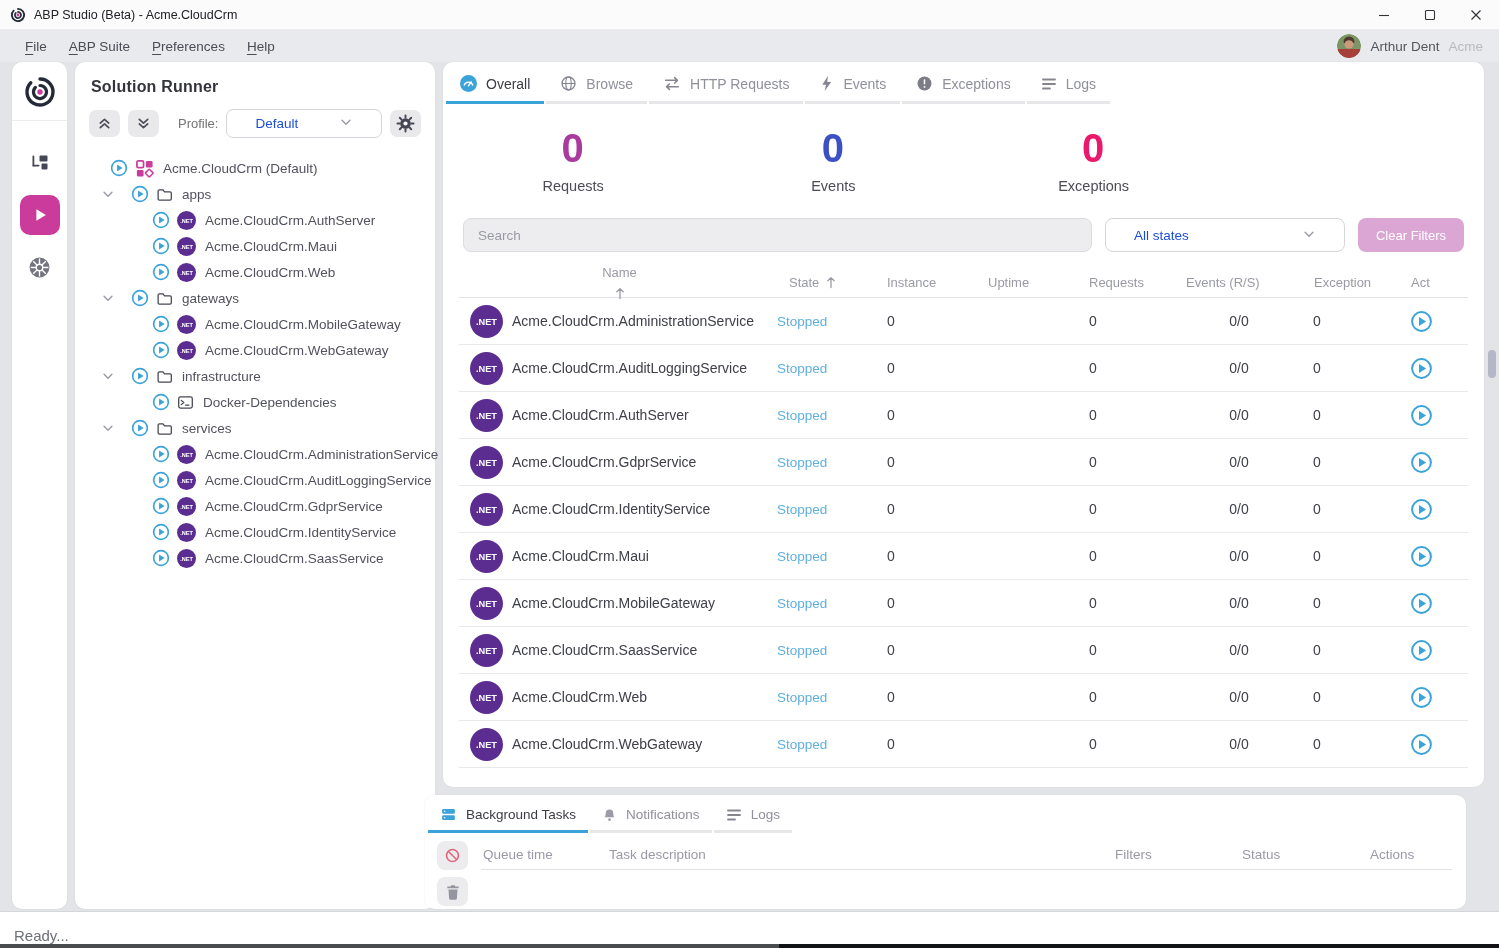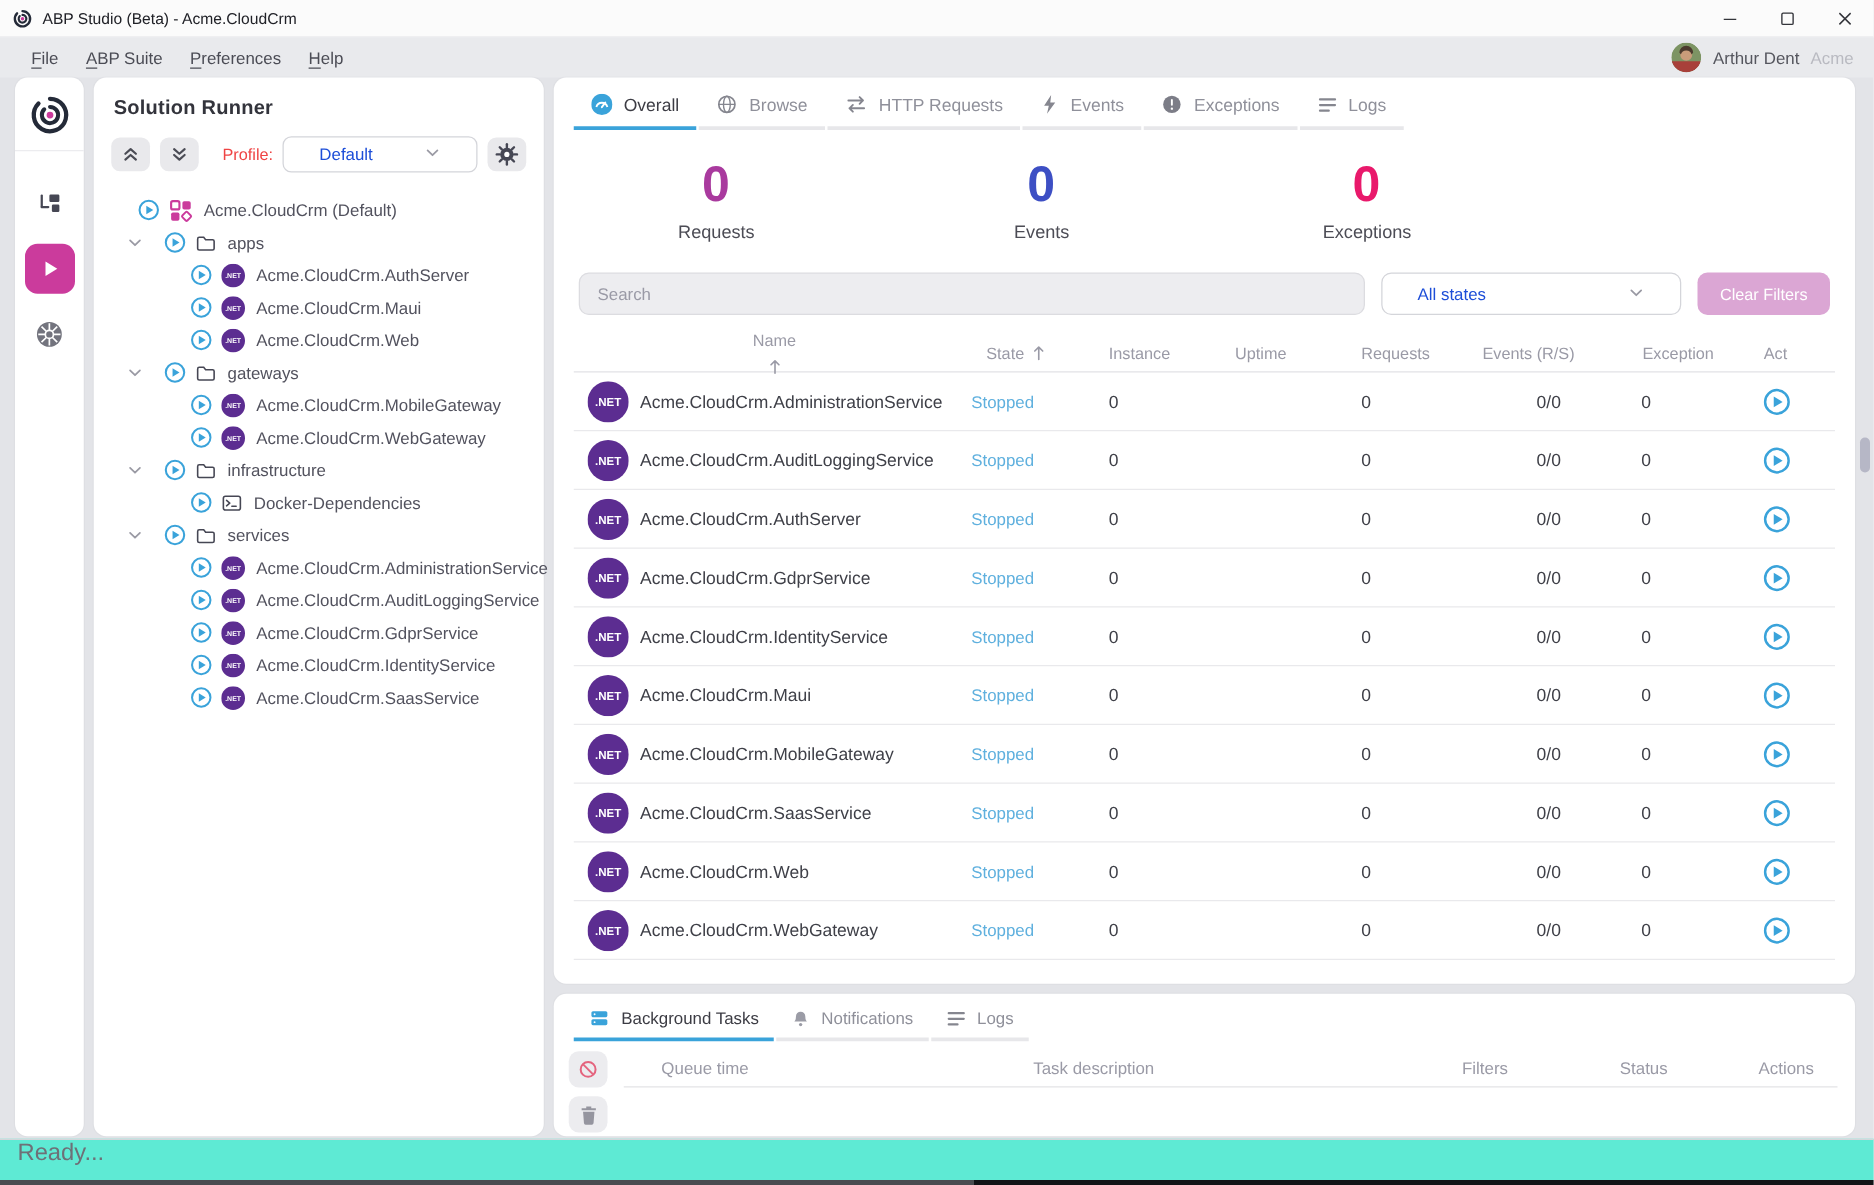--- a/index.html
+++ b/index.html
@@ -41,37 +41,37 @@
   .rail-btn { width:40px; height:40px; border:0; background:transparent; display:flex;
     align-items:center; justify-content:center; cursor:pointer; border-radius:10px; }
   .rail-btn.active { background:#cb3b9c; }
 
   
   .runner { left:75px; top:0; width:360px; height:847px; }
   .runner-title { font-size:16px; font-weight:700; color:#33343c; margin:16px 0 0 16px; letter-spacing:.2px; }
   .runner-toolbar { display:flex; align-items:center; margin:13px 14px 0; gap:8px; }
   .tool-btn { width:31px; height:27px; background:#e9e9ec; border:0; border-radius:7px;
     display:flex; align-items:center; justify-content:center; cursor:pointer; }
-  .profile-label { color:#ef4444; font-size:13px; margin-left:11px; white-space:nowrap; }
+  .profile-label { color:#737373; font-size:13px; margin-left:11px; white-space:nowrap; }
   .select { height:29px; background:#fff; border:1px solid #d4d5da; border-radius:7px;
     display:flex; align-items:center; justify-content:space-between; padding:0 28px;
     font-size:13.5px; color:#1d4ed8; cursor:pointer; }
   .profile-select { flex:1; }
   .tree { margin-top:17px; }
   .tree-row { height:26px; display:flex; align-items:center; font-size:13.5px; color:#52525e; cursor:pointer; }
   .tree-row.lvl0 { padding-left:35px; }
   .tree-row.lvl1 { padding-left:26px; }
   .tree-row.lvl2 { padding-left:77px; }
   .tchev { display:flex; margin-right:16px; }
   .ticon { display:flex; margin-right:7px; }
   .tlabel { margin-left:2px; white-space:nowrap; }
 
   
   .main-card { left:443px; top:0; width:1041px; height:725px; }
-  .tabs { display:flex; padding-left:16px; }
+  .tabs { display:flex; padding-left:3px; }
   .tab { display:flex; align-items:center; gap:9px; padding:13px 14px 9px;
     font-size:14px; color:#8f909a; border-bottom:3px solid #e7e7ea; margin-right:2px; cursor:pointer; }
   .tab.active { color:#3c3c44; border-bottom-color:#3aa3da; }
   .tab-ic { display:flex; }
 
   .stats { display:grid; grid-template-columns:repeat(4,1fr); padding:24px 0 8px; }
   .stat { text-align:center; }
   .stat-num { font-size:40px; font-weight:700; letter-spacing:1px; line-height:1; }
   .stat-lbl { font-size:14.5px; color:#4c4c55; margin-top:10px; }
 
@@ -101,40 +101,40 @@
   .trow > :nth-child(3){ padding-left:12px; color:#5fb0de; font-size:13.5px; }
   .trow > :nth-child(4){ padding-left:14px; }
   .trow > :nth-child(5){ padding-left:15px; }
   .trow > :nth-child(6){ padding-left:16px; }
   .trow > :nth-child(7){ justify-self:center; }
   .trow > :nth-child(8){ padding-left:4px; }
   .trow > :nth-child(9){ padding-left:3px; }
   .play-btn { background:none; border:0; display:flex; cursor:pointer; padding:0; }
 
   
-  .bottom-card { left:443px; top:733px; width:1041px; height:114px;text-align:center; }
+  .bottom-card { left:425px; top:733px; width:1041px; height:114px; }
   .bottom-card .tab { padding:11px 12px 7px; font-size:13.5px; }
   .bottom-body { display:flex; padding:7px 14px 0 12px; }
   .bottom-actions { display:flex; flex-direction:column; gap:7px; width:44px; padding-top:1px; }
   .mini-btn { width:31px; height:29px; border:0; border-radius:8px; background:#ececef;
     display:flex; align-items:center; justify-content:center; cursor:pointer; }
   .bottom-table { flex:1; }
   .bthead { display:grid; grid-template-columns:126px 1fr 120px 127px 100px; height:30px; align-items:center;
     color:#9a9aa6; font-size:13.5px; border-bottom:1px solid #e3e3e6; padding-left:2px; }
   .bth { white-space:nowrap; }
   .bth:nth-child(3){ padding-left:10px; }
   .bth:nth-child(4){ padding-left:17px; }
   .bth:nth-child(5){ padding-left:18px; }
 
   .scroll-thumb { position:absolute; right:3px; top:288px; width:8px; height:28px;
     border-radius:4px; background:#b6b7c6; cursor:pointer; }
 
   
-  .statusbar { height:33px; background:#5eead4; font-size:19px; color:#6e7077;
-    display:flex; align-items:flex-start; padding-left:14px; border-top:1px solid #d4d6da; }
+  .statusbar { height:33px; background:#ffffff; font-size:15px; color:#6e7077;
+    display:flex; align-items:flex-end; padding-left:14px; border-top:1px solid #d4d6da; }
   .edge { height:4px; background:linear-gradient(90deg,#4a4c50 0 52%,#121316 52%); }
 </style>
 </head>
 <body>
 
 <header class="titlebar">
   <span class="t-logo">
       <svg width="16" height="16" viewBox="0 0 34 34">
         <g fill="none" stroke="#242a38" stroke-linecap="round">
           <path d="M17 4 a13 13 0 1 1 -9.2 3.8" stroke-width="4"></path>

